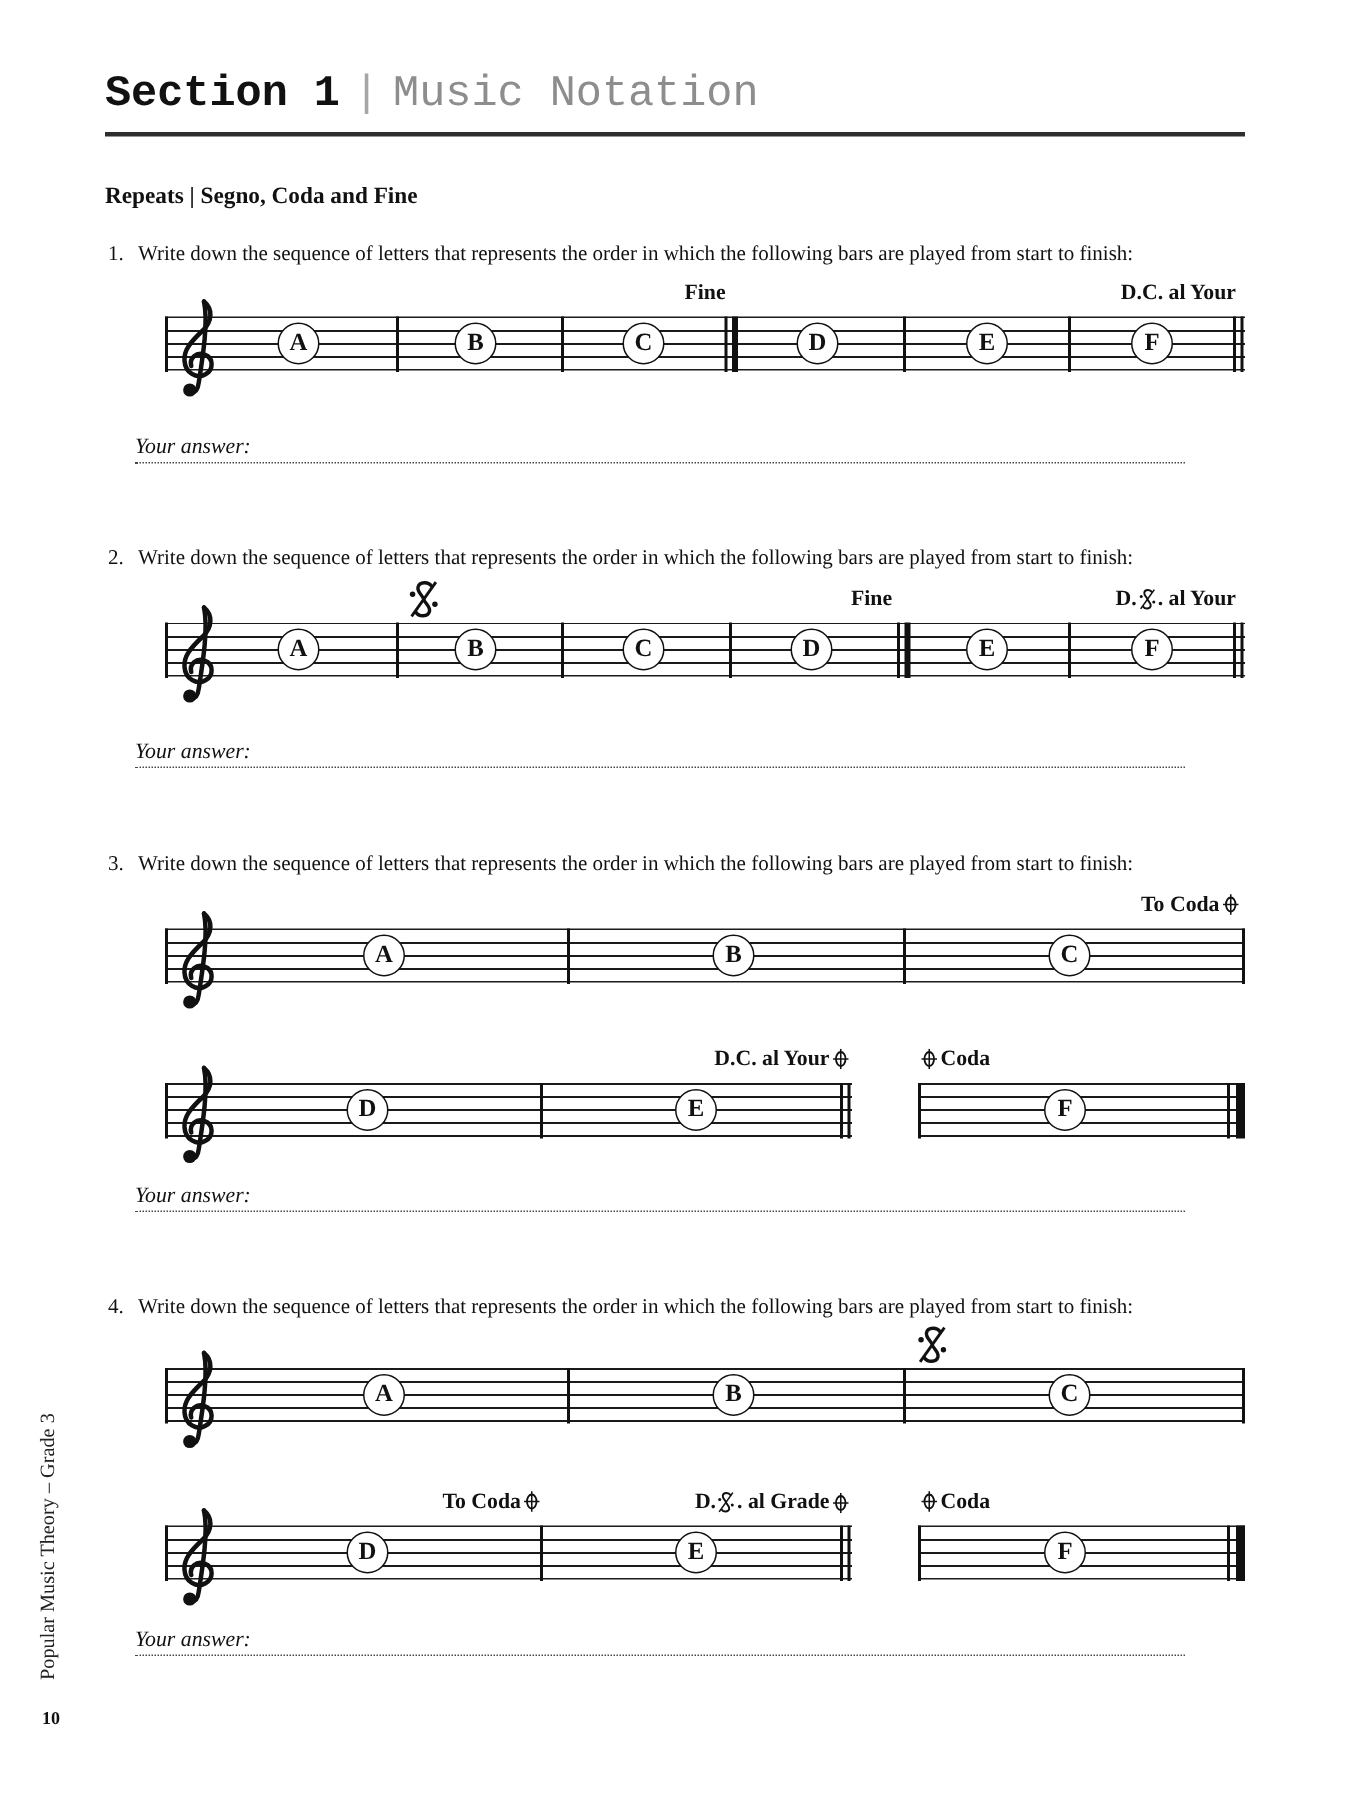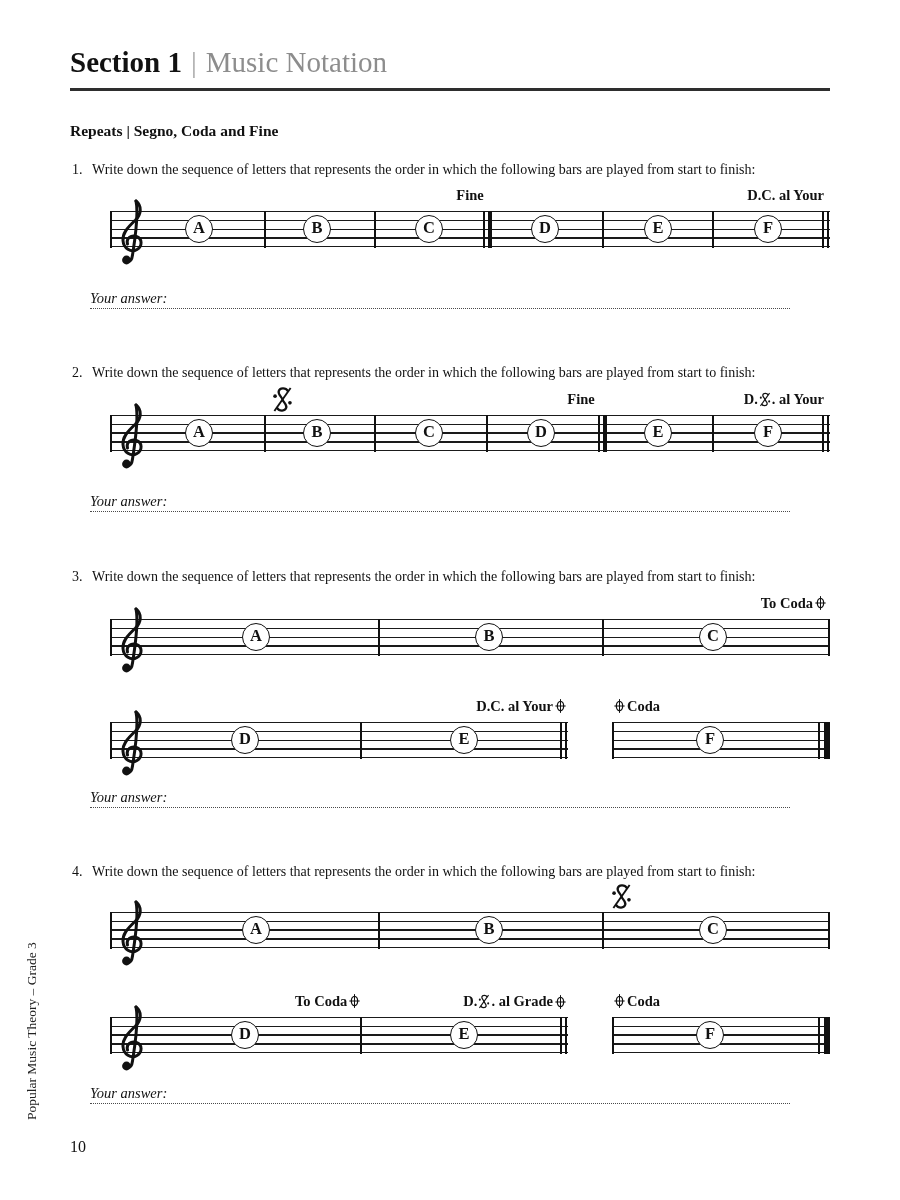--- a/index.html
+++ b/index.html
@@ -1,20 +1,20 @@
 <!DOCTYPE html>
 <html><head>
 <meta charset="utf-8">
 <style>
   html,body{margin:0;padding:0;background:#ffffff;}
   .page{position:relative;width:900px;height:1200px;background:#fff;overflow:hidden;
         font-family:"Liberation Serif","DejaVu Serif",serif;color:#111;}
 
   
-  .hdr{position:absolute;left:70px;top:46px;font-size:29px;white-space:nowrap;}
+  .hdr{position:absolute;left:70px;top:46px;font-size:29px;white-space:nowrap;font-family:Liberation Mono, monospace;}
   .hdr-black{font-weight:bold;color:#111;}
   .hdr-sep{color:#a6a6a6;font-weight:normal;padding:0 9px;}
   .hdr-gray{color:#8d8d8d;font-weight:normal;}
   .hdr-rule{position:absolute;left:70px;top:88px;width:760px;height:2.5px;background:#2e2e2e;}
   .topic{position:absolute;left:70px;top:122px;font-size:15.5px;font-weight:bold;}
 
   
   .qrow{position:absolute;left:72px;display:flex;font-size:14px;white-space:nowrap;}
   .qnum{width:20px;flex:none;}
 
@@ -36,21 +36,21 @@
   .segno-sm{width:12px;height:15px;margin:0 1px;}
   .coda-sm{width:11px;height:14px;margin:0 2px;}
 
   
   .ans-label{position:absolute;left:90px;font-size:14.5px;font-style:italic;}
   .ans-line{position:absolute;left:90px;width:700px;height:0;border-bottom:1.5px dotted #4a4a4a;}
 
   
   .sidebar{position:absolute;left:24px;top:902px;height:218px;writing-mode:vertical-rl;
            transform:rotate(180deg);font-size:13.5px;color:#222;white-space:nowrap;}
-  .pagenum{position:absolute;left:28px;top:1138px;font-size:16px;font-weight:normal;margin-left:42px;}
+  .pagenum{position:absolute;left:28px;top:1138px;font-size:12px;font-weight:bold;}
 </style>
 </head>
 <body>
 
 <svg width="0" height="0" style="position:absolute" aria-hidden="true">
   <defs>
     <symbol id="sym-clef" viewBox="0 0 44 72">
       <path d="M24,4 C30,9 29.5,17 23.5,23 C14.5,31.5 10.5,36.5 11,43.5 C11.5,51.5 19,56 25,52.5 C30.5,49.5 30.5,41.5 24.5,39.5 C19,37.5 14,41.5 15.5,47" fill="none" stroke="#111" stroke-width="3" stroke-linecap="round"></path>
       <path d="M24,4 C27,18 23,42 20.5,58 C20,62 19,64.5 16,64.5" fill="none" stroke="#111" stroke-width="3" stroke-linecap="round"></path>
       <circle cx="14.5" cy="63" r="4.4" fill="#111"></circle>

